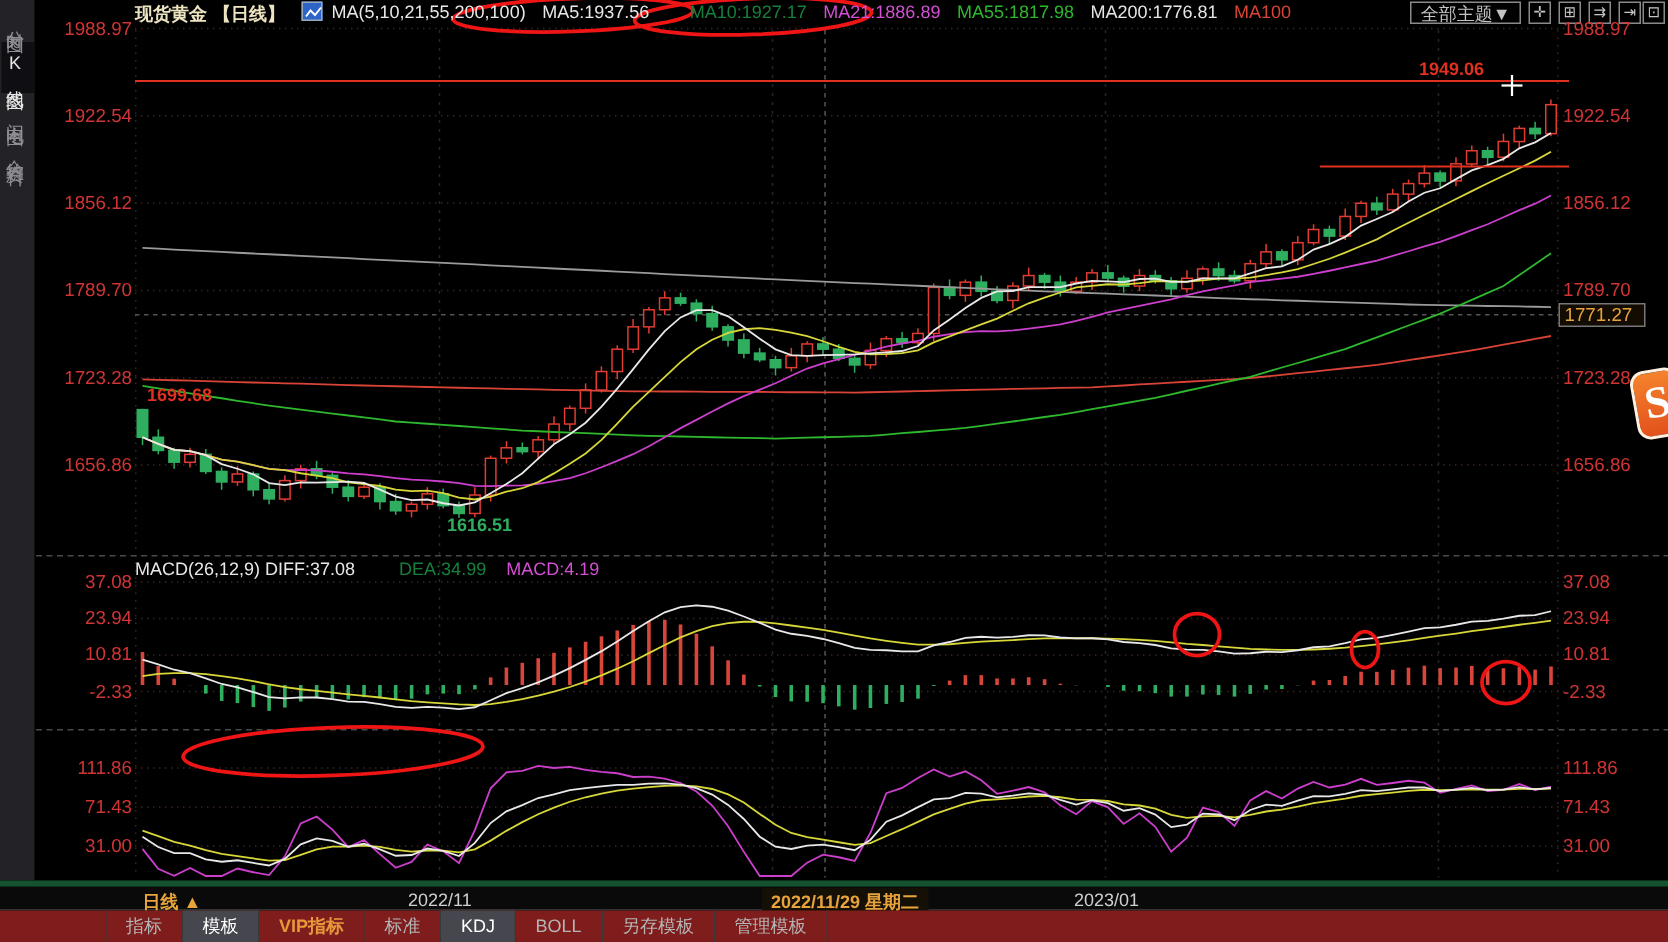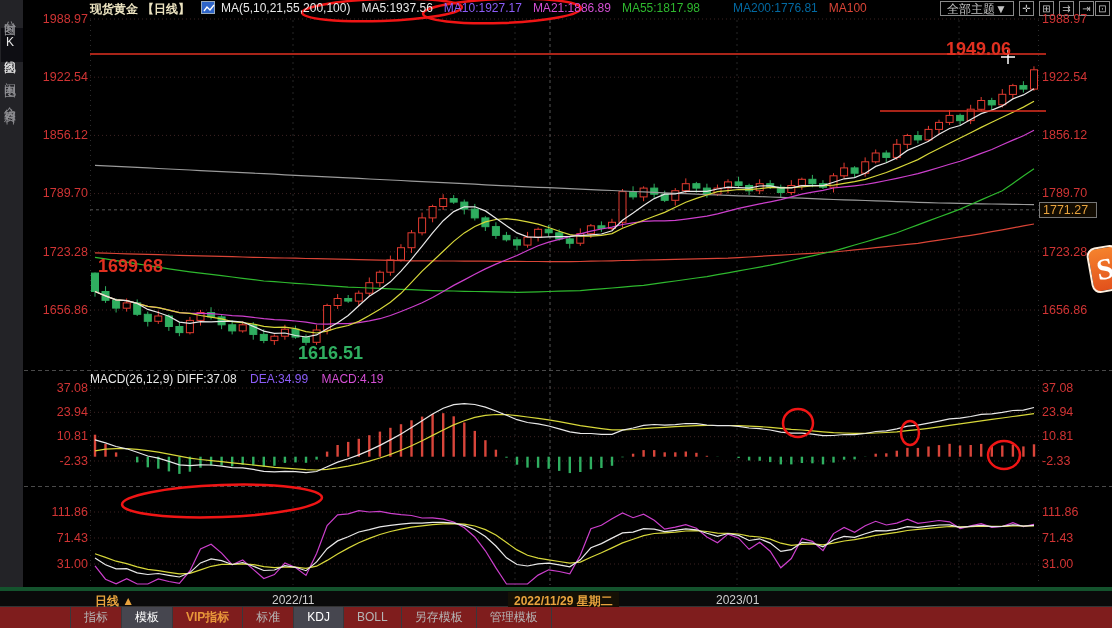--- a/index.html
+++ b/index.html
@@ -11,35 +11,35 @@
   .side-item{writing-mode:vertical-lr;text-orientation:upright;color:#8f8f93;font-size:12px;
              padding:7px 0;margin:4px 1px;width:22px;text-align:center;letter-spacing:2px;cursor:pointer;}
   .side-item.sel{background:#0e0e13;color:#e6e6e6;}
   
   #chart{position:absolute;left:0;top:0;width:1112px;height:628px;}
   
   #hdr{position:absolute;left:90px;top:1px;height:17px;display:flex;align-items:flex-start;gap:11px;white-space:nowrap;}
   .sym{color:#ece3c0;font-weight:bold;}
   .chart-ico{width:14px;height:13px;background:#2e64c8;border:1px solid #9ab;display:inline-block;position:relative;}
   .chart-ico svg{position:absolute;left:0;top:0;}
-  .c-w{color:#e8e8e8;} .c-y{color:#8b5cf6;} .c-m{color:#d44fd4;} .c-g{color:#2eb82e;}
-  .c-gy{color:#0369a1;margin-left:22px;} .c-r{color:#d94436;}
+  .c-w{color:#e8e8e8;} .c-y{color:#15803d;margin-left:16px;} .c-m{color:#d44fd4;} .c-g{color:#2eb82e;}
+  .c-gy{color:#e5e5e5;} .c-r{color:#d94436;}
   #hdr-right{position:absolute;right:18px;top:1px;display:flex;gap:5px;align-items:flex-end;}
   .theme-btn{border:1px solid #8a8a8a;color:#c3c3c3;padding:0 6px;height:15px;line-height:14px;cursor:pointer;}
   .ico-btn{border:1px solid #8a8a8a;color:#c3c3c3;width:15px;height:15px;line-height:13px;text-align:center;
            font-size:10px;cursor:pointer;}
   #win-ico{position:absolute;right:2px;top:1px;}
   
   .ylab{position:absolute;left:28px;width:60px;text-align:right;color:#d03434;font-size:12.5px;}
   .ylab-r{position:absolute;left:1042px;width:64px;text-align:left;color:#d03434;font-size:12.5px;}
   
   .pane-hdr{position:absolute;left:90px;white-space:nowrap;}
   .pane-hdr span{margin-right:10px;}
   
-  .anno{position:absolute;font-weight:bold;font-size:18px;}
+  .anno{position:absolute;font-weight:bold;font-size:12px;}
   
   #cursor-price{position:absolute;left:1039px;top:202px;width:58px;height:16px;border:1px solid #777;
                 background:#120c02;color:#e8a33d;font-size:12.5px;line-height:15px;padding-left:3px;}
   
   #daterow{position:absolute;left:0;top:587px;width:1112px;height:20px;background:#0a0a0a;
            border-top:4px solid #14532d;border-bottom:1px solid #333;}
   #period-lab{position:absolute;left:95px;top:2px;color:#e8a33d;font-weight:bold;cursor:pointer;}
   .xtick{position:absolute;top:2px;color:#cfcfcf;}
   #cursor-date{position:absolute;left:508px;top:1px;background:#151005;color:#e8a33d;font-weight:bold;
                padding:1px 6px;}

